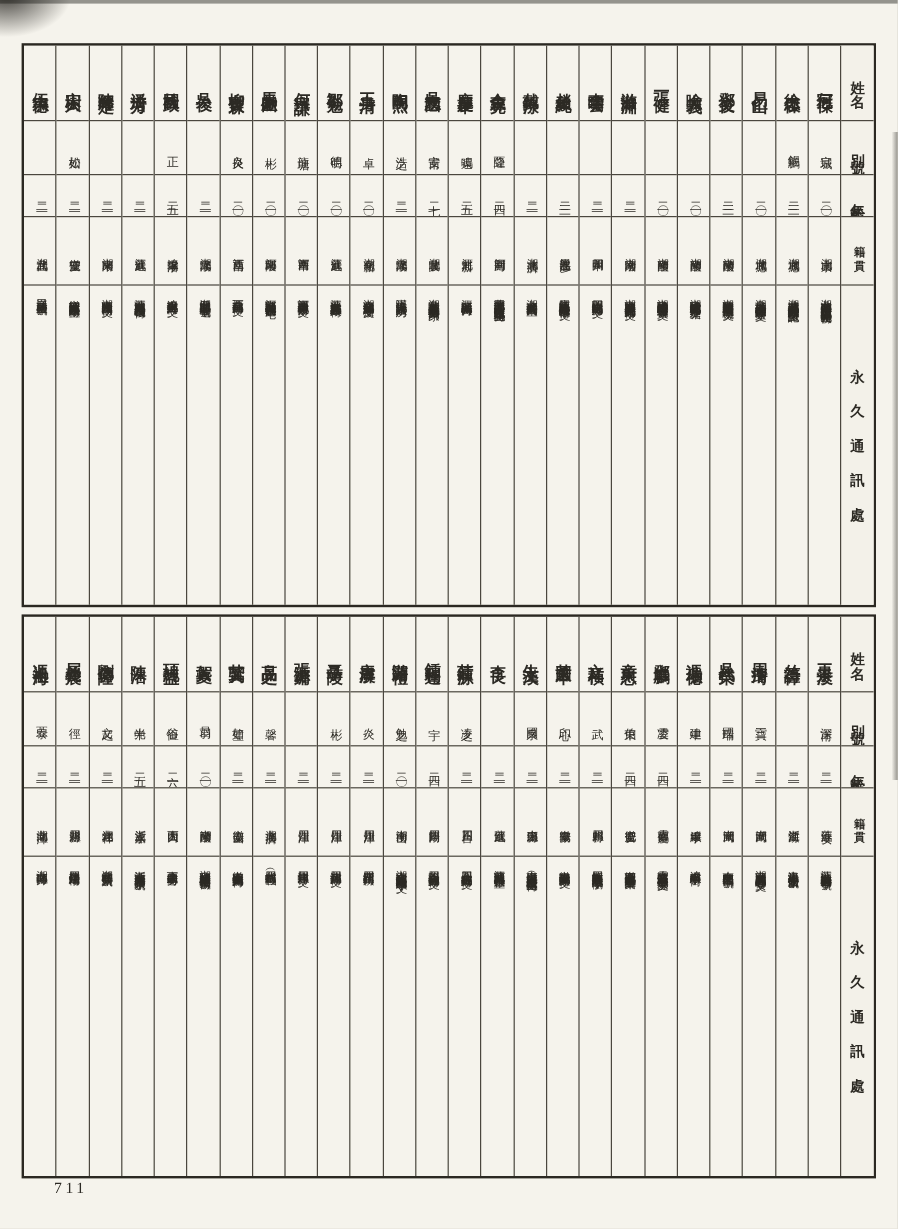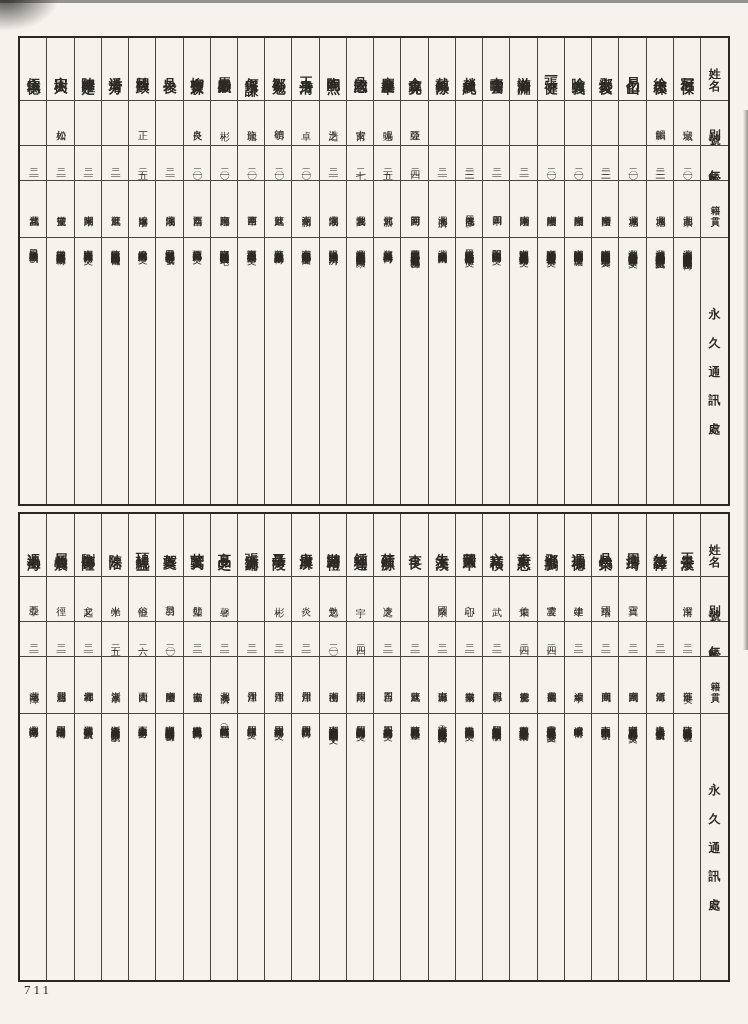--- a/index.html
+++ b/index.html
@@ -53,21 +53,21 @@
 
   .header-col .v { font-weight:bold; font-size:12px; }
   .header-col .c-name  .v { letter-spacing:0.9em; }
   .header-col .c-alias .v { letter-spacing:0.35em; }
   .header-col .c-age   .v { letter-spacing:0.35em; }
   .header-col .c-native .v { letter-spacing:1.2em; max-height:none; }
   .header-col .c-addr { align-items:center; padding-top:0; }
   .header-col .c-addr .v { letter-spacing:2.4em; max-height:none; }
 
   .page-number {
-    position:absolute; left:24px; bottom:26px;
+    position:absolute; left:45px; bottom:26px;
     font-size:13px; letter-spacing:3px; color:#2c2a24;
   }
 
   
   .smudge-tl {
     position:absolute; left:-14px; top:-16px; width:78px; height:50px;
     background:radial-gradient(ellipse at 25% 25%, rgba(28,26,22,.8), rgba(28,26,22,0) 65%);
     pointer-events:none;
   }
   .edge-top {

